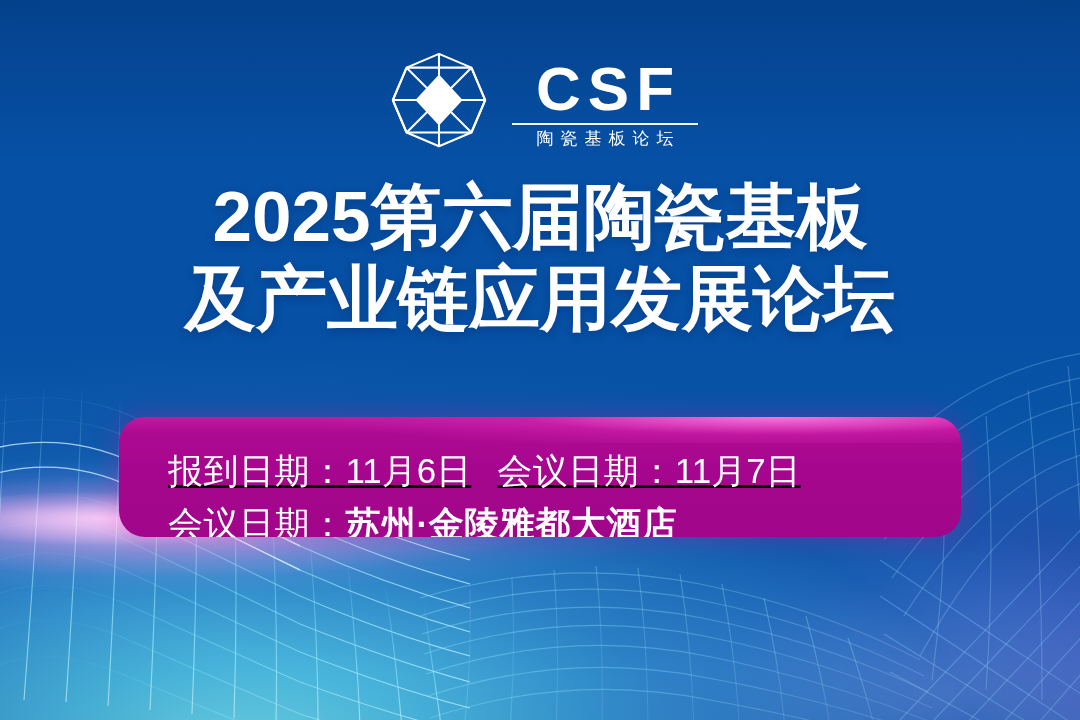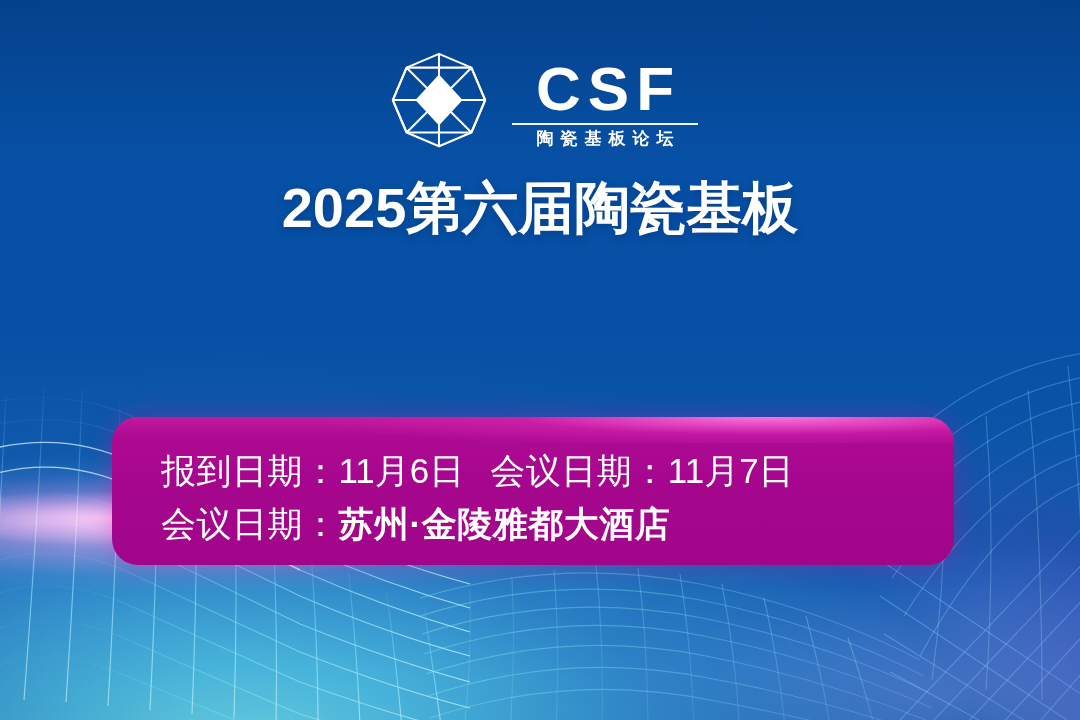--- a/index.html
+++ b/index.html
@@ -63,54 +63,55 @@
   .logo-rule {
     width: 186px;
     height: 2px;
     background: #ffffff;
     margin: 4px 0 4px 0;
     opacity: 0.95;
   }
   .logo-sub {
     color: #ffffff;
     font-size: 17px;
-    font-weight: bold;
+    font-weight: normal;
     letter-spacing: 7px;
     padding-left: 7px;
     line-height: 1.15;
   }
 
   
   .title-block {
     position: absolute;
     left: 0; right: 0;
     top: 176px;
     text-align: center;
   }
   .title-line {
     color: #ffffff;
-    font-size: 56px;
+    font-size: 71px;
     font-weight: bold;
     line-height: 1.16;
     letter-spacing: 0px;
     white-space: nowrap;
     text-shadow: 0 3px 9px rgba(2,28,80,0.30);
   }
 
   
   .info-banner {
     position: absolute;
-    left: 112px;
+    left: 119px;
     top: 417px;
     width: 842px;
-    height: 148px;
+    height: 120px;
     border-radius: 26px;
     background: linear-gradient(180deg, #c21aa0 0%, #ad0a92 13%, #a5068d 48%, #a1068a 100%);
     box-shadow: 0 0 26px rgba(190,20,160,0.35);
     overflow: hidden;
+    text-decoration: underline;
   }
   .banner-tophighlight {
     position: absolute;
     left: 0; right: 0; top: 0;
     height: 26px;
     background: radial-gradient(70% 160% at 78% 0%, rgba(255,120,225,0.95) 0%, rgba(220,40,180,0.45) 42%, rgba(170,10,145,0) 78%);
     pointer-events: none;
   }
   .banner-rows {
     position: relative;
@@ -274,20 +275,21 @@
     </div>
     <div class="logo-text">
       <div class="logo-csf">CSF</div>
       <div class="logo-rule"></div>
       <div class="logo-sub">陶瓷基板论坛</div>
     </div>
   </div>
 
   <div class="title-block">
     <div class="title-line">2025第六届陶瓷基板</div>
+    <div class="title-line">及产业链应用发展论坛</div>
   </div>
 
   <div class="info-banner">
     <div class="banner-tophighlight"></div>
     <div class="banner-rows">
       <div class="banner-row">
         <span class="label">报到日期：</span><span class="value">11月6日</span><span class="gap"></span><span class="label">会议日期：</span><span class="value">11月7日</span>
       </div>
       <div class="banner-row">
         <span class="label">会议日期：</span><span class="venue">苏州·金陵雅都大酒店</span>

